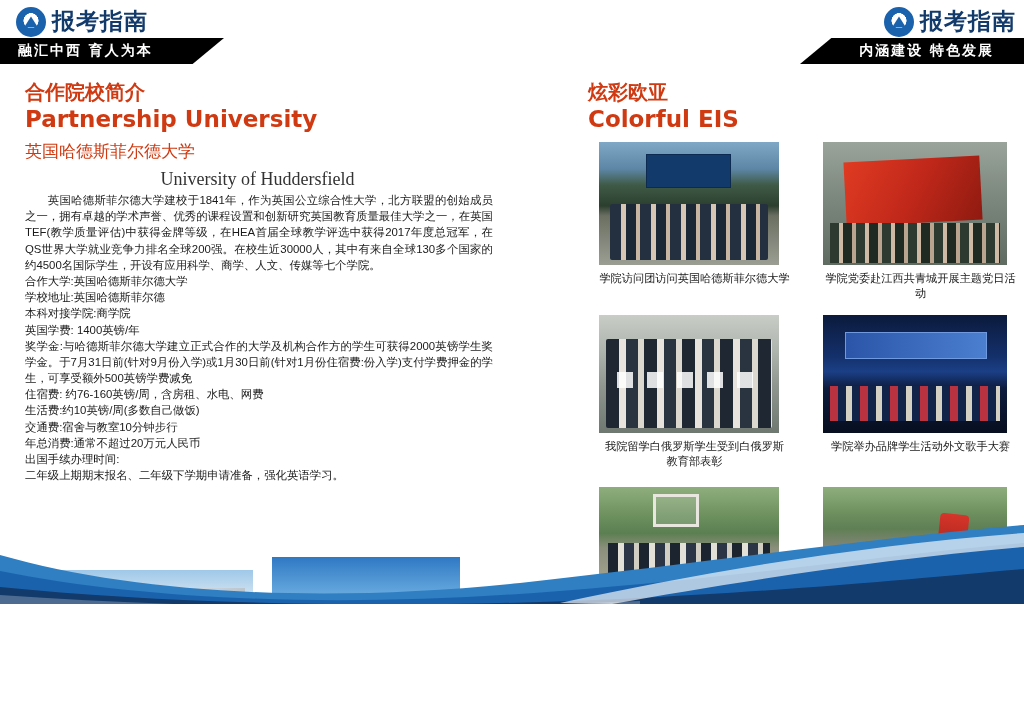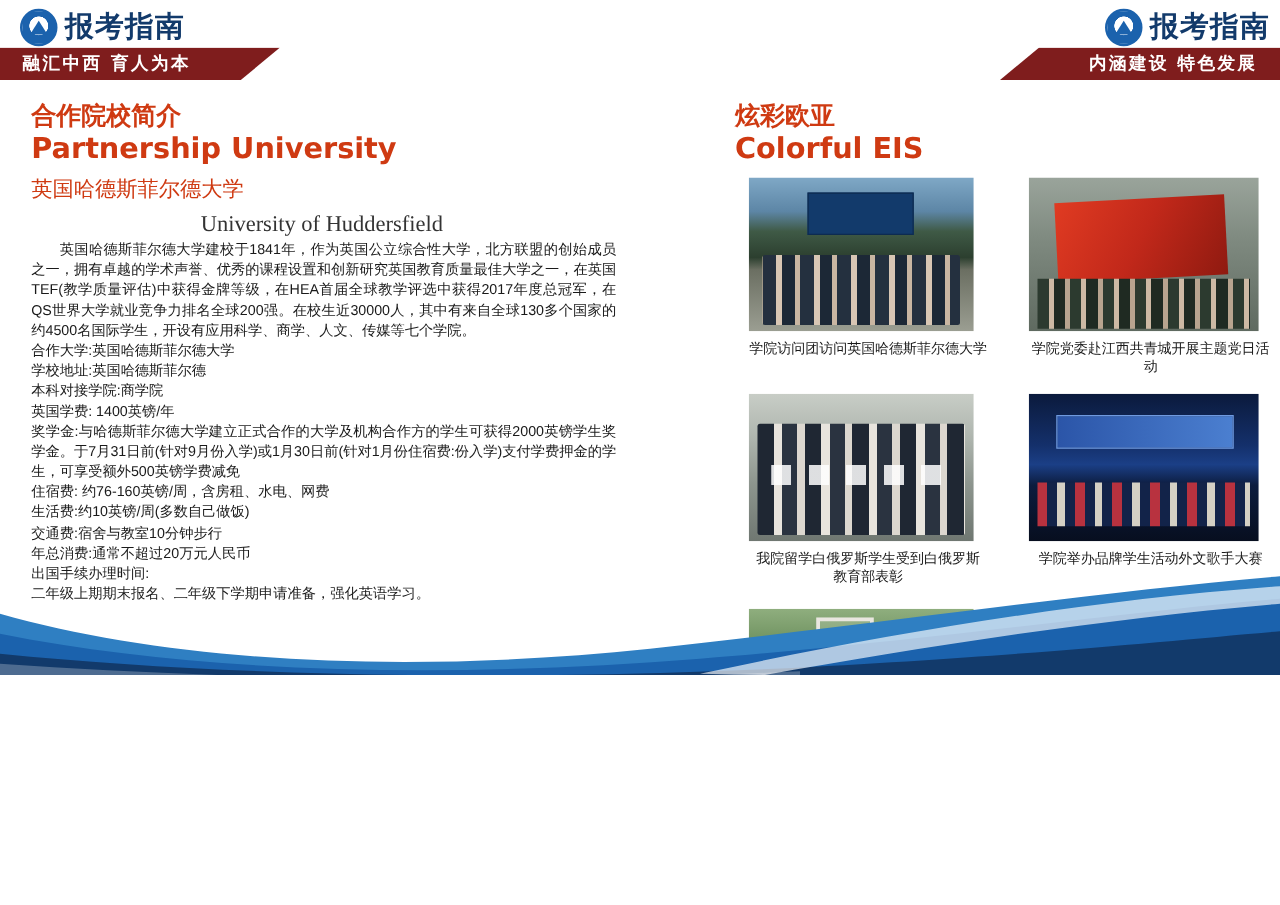--- a/index.html
+++ b/index.html
@@ -10,21 +10,21 @@
     width: 1024px;
     height: 724px;
     background: #ffffff;
     font-family: "Liberation Sans", sans-serif;
     overflow: hidden;
     position: relative;
   }
   .page {
     position: relative;
     width: 1024px;
-    height: 540px;
+    height: 604px;
     overflow: hidden;
     background: #ffffff;
   }
 
   
   .header-band {
     position: absolute;
     top: 0;
     left: 0;
     width: 1024px;
@@ -67,41 +67,41 @@
     font-weight: bold;
     color: #123a6b;
     letter-spacing: 1px;
     white-space: nowrap;
   }
 
   .ribbon {
     position: absolute;
     top: 38px;
     height: 26px;
-    background: #7f1d1d;
+    background: #000000;
     color: #ffffff;
     font-family: "DejaVu Sans", sans-serif;
     font-size: 14px;
     font-weight: bold;
     letter-spacing: 2px;
     display: flex;
     align-items: center;
     white-space: nowrap;
   }
   .ribbon-left {
     left: 0;
     width: 224px;
     padding-left: 18px;
     box-sizing: border-box;
     clip-path: polygon(0 0, 100% 0, 86% 100%, 0 100%);
   }
   .ribbon-right {
     right: 0;
     width: 224px;
-    padding-right: 18px;
+    padding-right: 30px;
     justify-content: flex-end;
     box-sizing: border-box;
     clip-path: polygon(14% 0, 100% 0, 100% 100%, 0 100%);
   }
 
   
   .section-title {
     position: absolute;
     font-family: "DejaVu Sans", sans-serif;
     color: #cf3a12;

